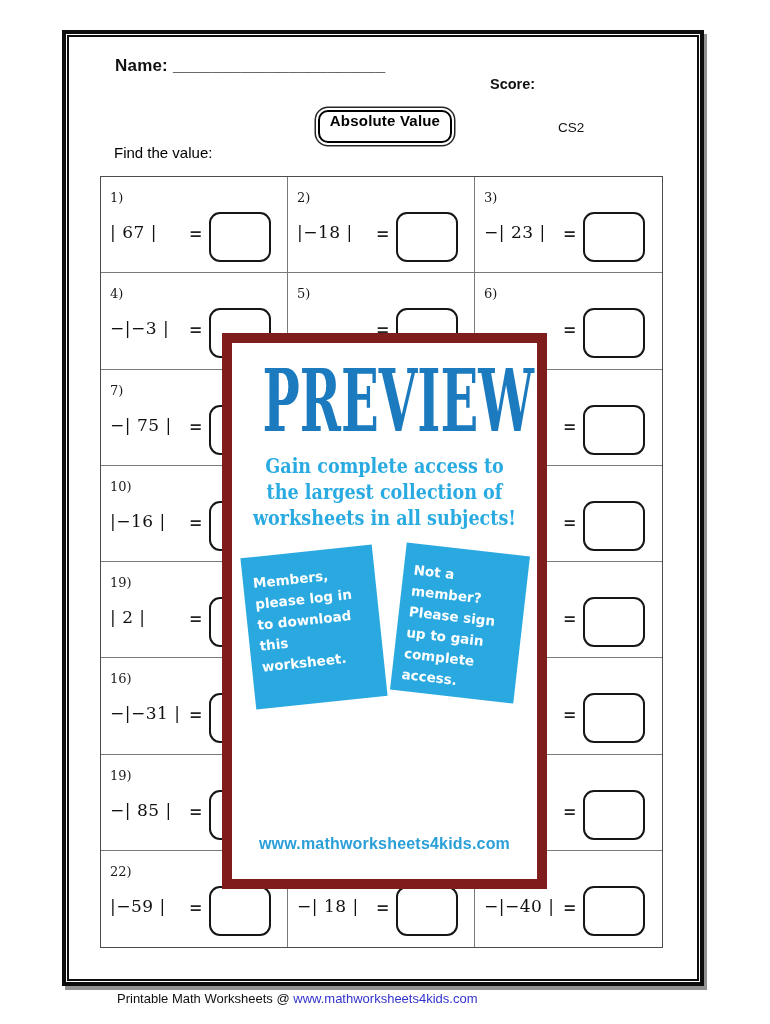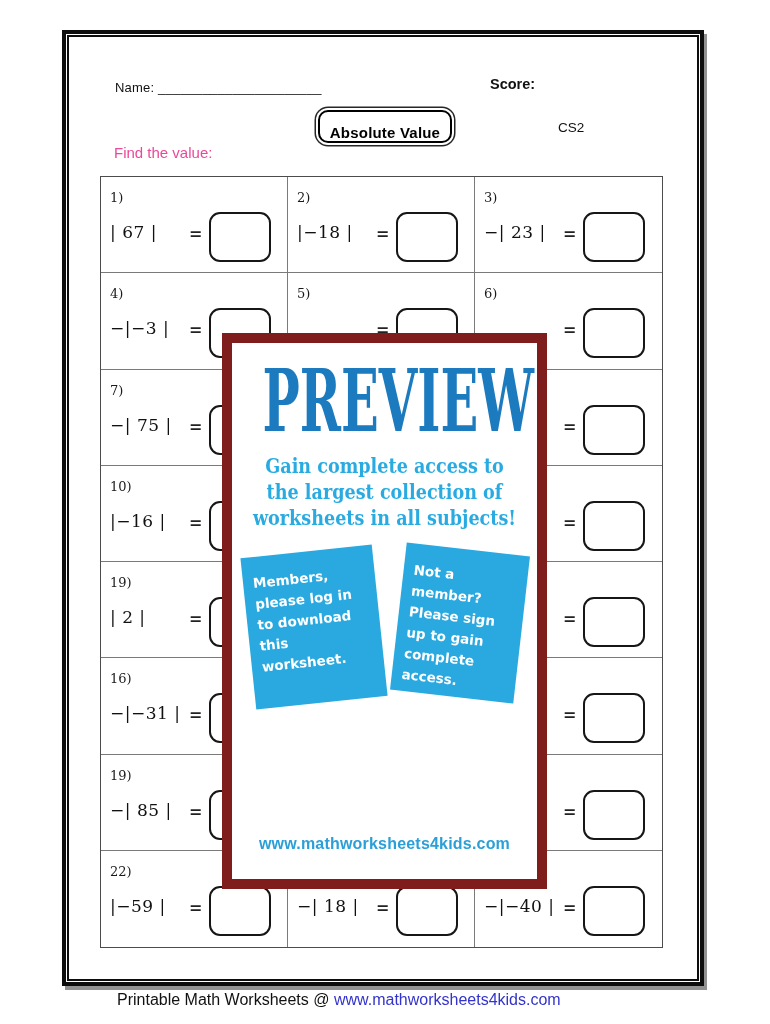--- a/index.html
+++ b/index.html
@@ -4,28 +4,28 @@
 <style>
   html,body{margin:0;padding:0;background:#fff;}
   body{width:770px;height:1024px;position:relative;font-family:"Liberation Sans",sans-serif;overflow:hidden;}
 
   
   .sheet-outer{position:absolute;left:62px;top:30px;width:642px;height:956px;
     border:4px solid #0d0d0d;box-shadow:3px 4px 0 rgba(110,110,110,.75);background:#fff;box-sizing:border-box;}
   .sheet-inner{position:absolute;inset:1px;border:2px solid #0d0d0d;}
 
   
-  .name-row{position:absolute;left:115px;top:56px;font-size:13px;font-weight:normal;color:#111;letter-spacing:.2px;margin-top:24px;}
+  .name-row{position:absolute;left:115px;top:56px;font-size:17px;font-weight:bold;color:#111;letter-spacing:.2px;}
   .score{position:absolute;left:490px;top:56px;font-size:14.5px;font-weight:bold;color:#111;margin-top:20px;}
   .title-box{position:absolute;left:318px;top:110px;width:134px;height:33px;
     border:2.5px solid #000;border-radius:10px;box-shadow:0 0 0 2px #fff,0 0 0 3.5px rgba(0,0,0,.85);
-    display:flex;align-items:flex-end;justify-content:center;background:#fff;box-sizing:border-box;}
+    display:flex;align-items:flex-start;justify-content:center;background:#fff;box-sizing:border-box;}
   .title-box span{font-size:15px;font-weight:bold;color:#000;letter-spacing:.2px;}
   .code{position:absolute;left:558px;top:120px;font-size:13.5px;color:#111;}
-  .instruction{position:absolute;left:114px;top:144px;font-size:15px;color:#ec4899;}
+  .instruction{position:absolute;left:114px;top:144px;font-size:15px;color:#000000;}
 
   
   .grid{position:absolute;left:100px;top:176px;width:563px;height:772px;
     display:grid;grid-template-columns:repeat(3,1fr);grid-template-rows:repeat(8,1fr);
     border:1.5px solid #4c4c4c;box-sizing:border-box;background:#fff;}
   .cell{position:relative;border-right:1px solid #7a7a7a;border-bottom:1px solid #7a7a7a;}
   .cell:nth-child(3n){border-right:none;}
   .cell:nth-child(n+22){border-bottom:none;}
   .num{position:absolute;left:9px;top:13px;font-family:"DejaVu Serif",serif;font-size:13px;color:#1a1a1a;}
   .expr{position:absolute;left:9px;top:45px;font-family:"DejaVu Serif",serif;font-size:17px;color:#111;letter-spacing:.5px;white-space:nowrap;}
@@ -40,21 +40,21 @@
   .tagline{margin-top:32px;text-align:center;font-family:"DejaVu Serif",serif;font-weight:bold;
     font-size:20px;line-height:1.3;color:#29abe2;transform:scaleX(.88);transform-origin:center;padding:0 2px;}
   .note{position:absolute;background:#29a9e0;color:#fff;font-family:"DejaVu Sans",sans-serif;
     font-weight:bold;font-size:13.5px;line-height:1.55;padding:16px 10px;box-sizing:border-box;}
   .note-left{left:16px;top:208px;width:132px;height:152px;transform:rotate(-6deg);}
   .note-right{left:166px;top:206px;width:124px;height:148px;transform:rotate(6.5deg);}
   .overlay-link{position:absolute;left:0;bottom:26px;width:100%;text-align:center;
     color:#2a9fd8;font-size:16px;font-weight:bold;letter-spacing:.2px;text-decoration:none;}
 
   
-  .footer{position:absolute;left:117px;top:991px;font-size:16px;color:#111;white-space:nowrap;}
+  .footer{position:absolute;left:117px;top:991px;font-size:13px;color:#111;white-space:nowrap;}
   .footer a{color:#3333cc;text-decoration:none;}
 </style>
 </head>
 <body>
 
 <div class="sheet-outer">
   <div class="sheet-inner"></div>
 </div>
 
 <div class="name-row"><span>Name:</span> <span>______________________</span></div>

